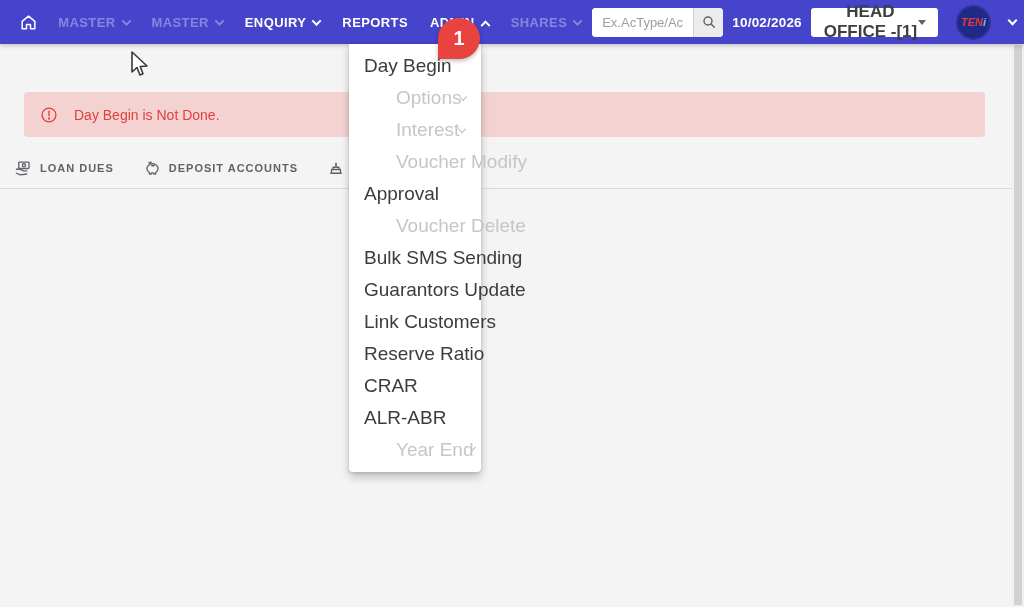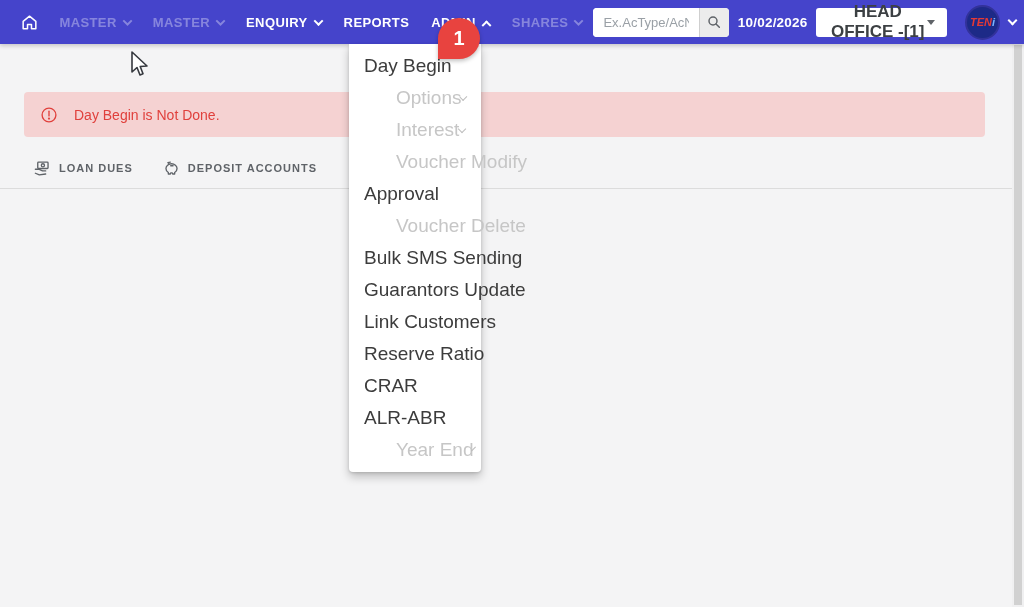--- a/index.html
+++ b/index.html
@@ -41,41 +41,41 @@
     display:flex; align-items:center; justify-content:center; cursor:pointer;
   }
   .nav-date { color:#ffffff; font-size:13.5px; font-weight:700; margin:0 9px; letter-spacing:.2px; }
   .branch-btn {
     width:146px; height:29px; background:#ffffff; border:0; border-radius:3px;
     display:flex; align-items:center; justify-content:space-between;
     padding:0 12px; font-family:"Liberation Sans", sans-serif;
     font-size:17px; font-weight:700; color:#3c4043; cursor:pointer;
   }
   .caret-down { width:0; height:0; border-left:4.5px solid transparent; border-right:4.5px solid transparent; border-top:5px solid #5f6368; }
-  .logo-wrap { display:flex; align-items:center; gap:9px; margin:0 8px 0 18px; cursor:pointer;justify-content:center; }
+  .logo-wrap { display:flex; align-items:center; gap:18px; margin:0 8px 0 18px; cursor:pointer;justify-content:center; }
   .logo-circle {
     width:35px; height:35px; border-radius:50%; background:#1d2a87;
     border:2px solid #32329a; display:flex; align-items:center; justify-content:center;
     font-size:11px; font-weight:700; font-style:italic; letter-spacing:0;
   }
   .logo-red { color:#e53935; }
   .logo-blue { color:#7ab4ff; }
   .logo-chev { width:7px; height:7px; border-right:2px solid #fff; border-bottom:2px solid #fff; transform:rotate(45deg); margin-top:-3px; }
 
   
   .content { position:absolute; top:44px; left:0; width:1014px; }
   .alert {
     margin:48px 29px 0 24px; height:45px; background:#f5d2d2; border-radius:4px;
     display:flex; align-items:center; padding:0 16px; gap:16px;
   }
   .alert-text { color:#e0403c; font-size:14px; }
 
   .tabs-row {
     margin-top:11px; height:41px; display:flex; align-items:center;
-    padding-left:33px; gap:29px; border-bottom:1px solid #dcdcdc; width:1014px;
+    padding-left:14px; gap:29px; border-bottom:1px solid #dcdcdc; width:1014px;
   }
   .tab {
     display:flex; align-items:center; gap:7px; cursor:pointer;
     color:#5f6368; font-size:11px; font-weight:700; letter-spacing:1px; white-space:nowrap;
   }
   .tab svg { flex:0 0 auto; }
 
   
   .menu {
     position:absolute; left:349px; top:44px; width:132px;

